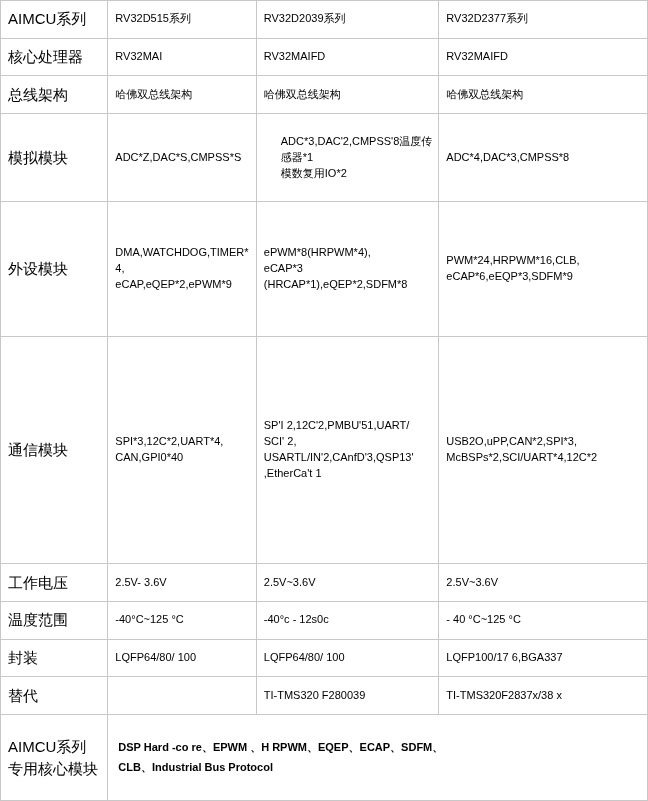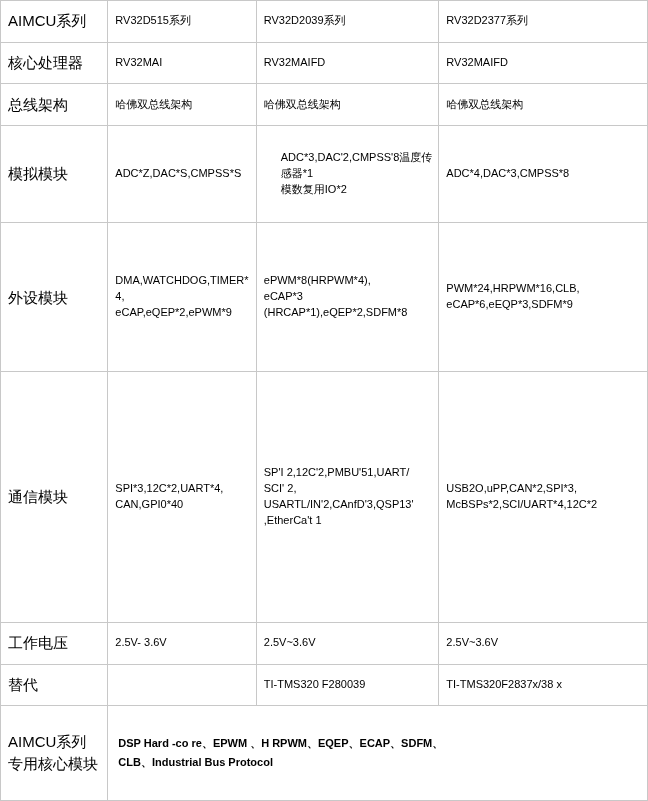--- a/index.html
+++ b/index.html
@@ -99,20 +99,32 @@
 USARTL/IN'2,CAnfD'3,QSP13' ,EtherCa't 1</td>
       <td>USB2O,uPP,CAN*2,SPI*3,
 McBSPs*2,SCI/UART*4,12C*2</td>
     </tr>
     <tr style="height:28px">
       <td class="label-cell">工作电压</td>
       <td>2.5V- 3.6V</td>
       <td>2.5V~3.6V</td>
       <td>2.5V~3.6V</td>
     </tr>
+    <tr style="height:27px">
+      <td class="label-cell">温度范围</td>
+      <td>-40°C~125 °C</td>
+      <td>-40°c - 12s0c</td>
+      <td>- 40 °C~125 °C</td>
+    </tr>
+    <tr style="height:26px">
+      <td class="label-cell">封装</td>
+      <td>LQFP64/80/ 100</td>
+      <td>LQFP64/80/ 100</td>
+      <td>LQFP100/17 6,BGA337</td>
+    </tr>
     <tr style="height:26px">
       <td class="label-cell">替代</td>
       <td></td>
       <td>TI-TMS320 F280039</td>
       <td>TI-TMS320F2837x/38 x</td>
     </tr>
     <tr style="height:70px">
       <td class="label-cell">AIMCU系列
 专用核心模块</td>
       <td class="merged-note" colspan="3">DSP Hard -co re、EPWM 、H RPWM、EQEP、ECAP、SDFM、

